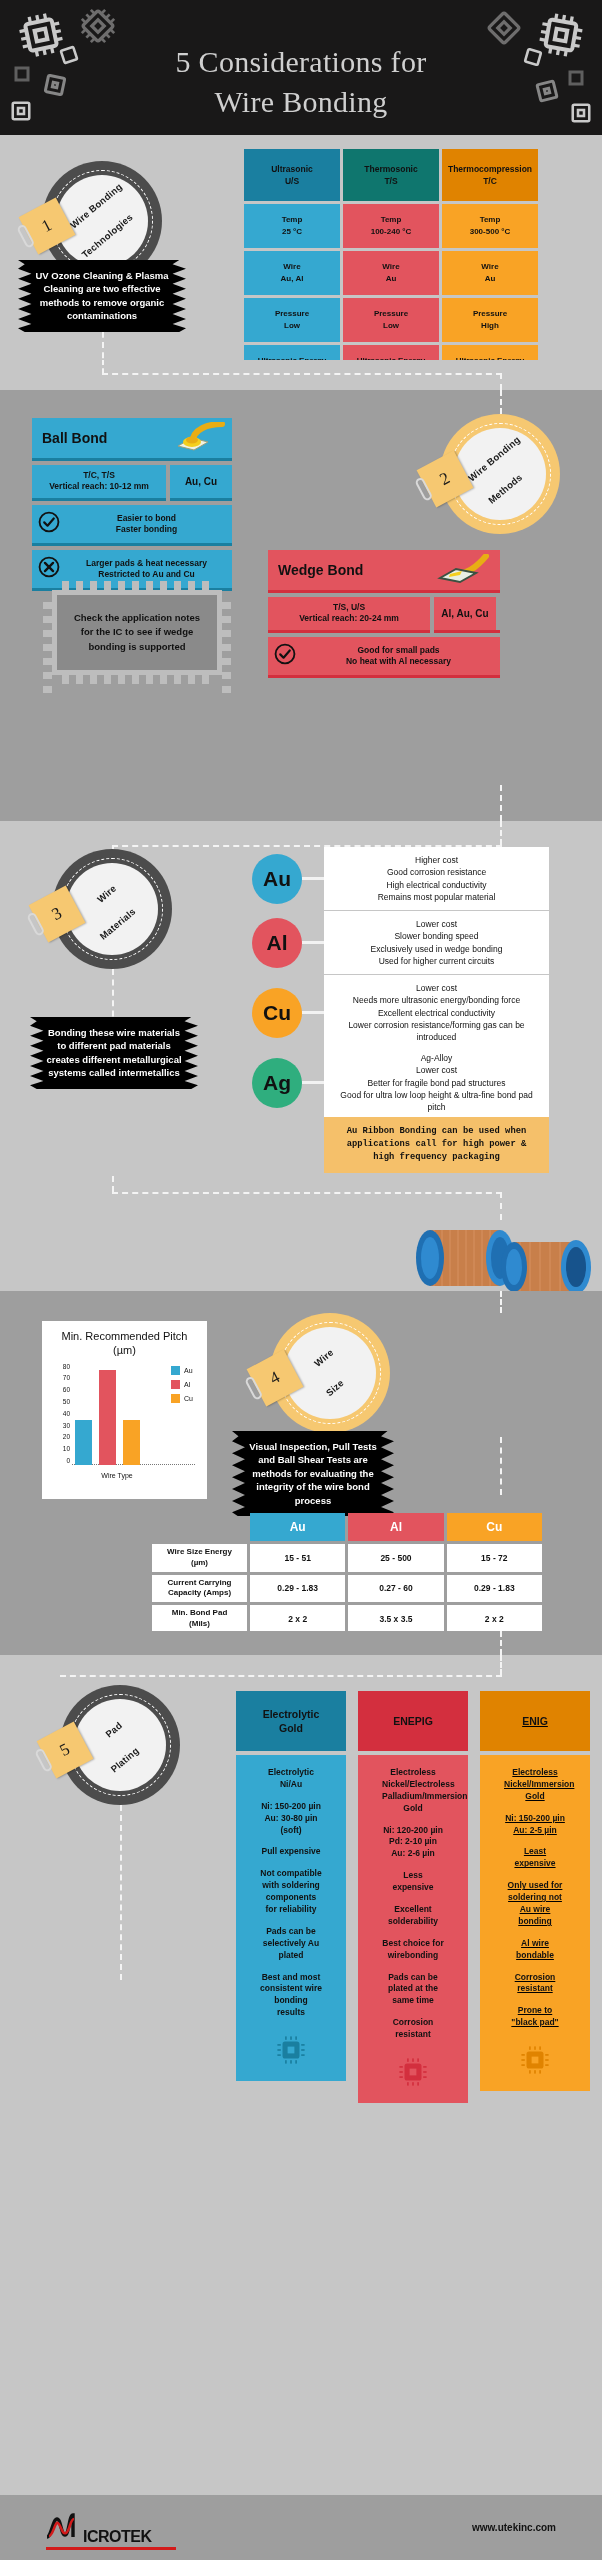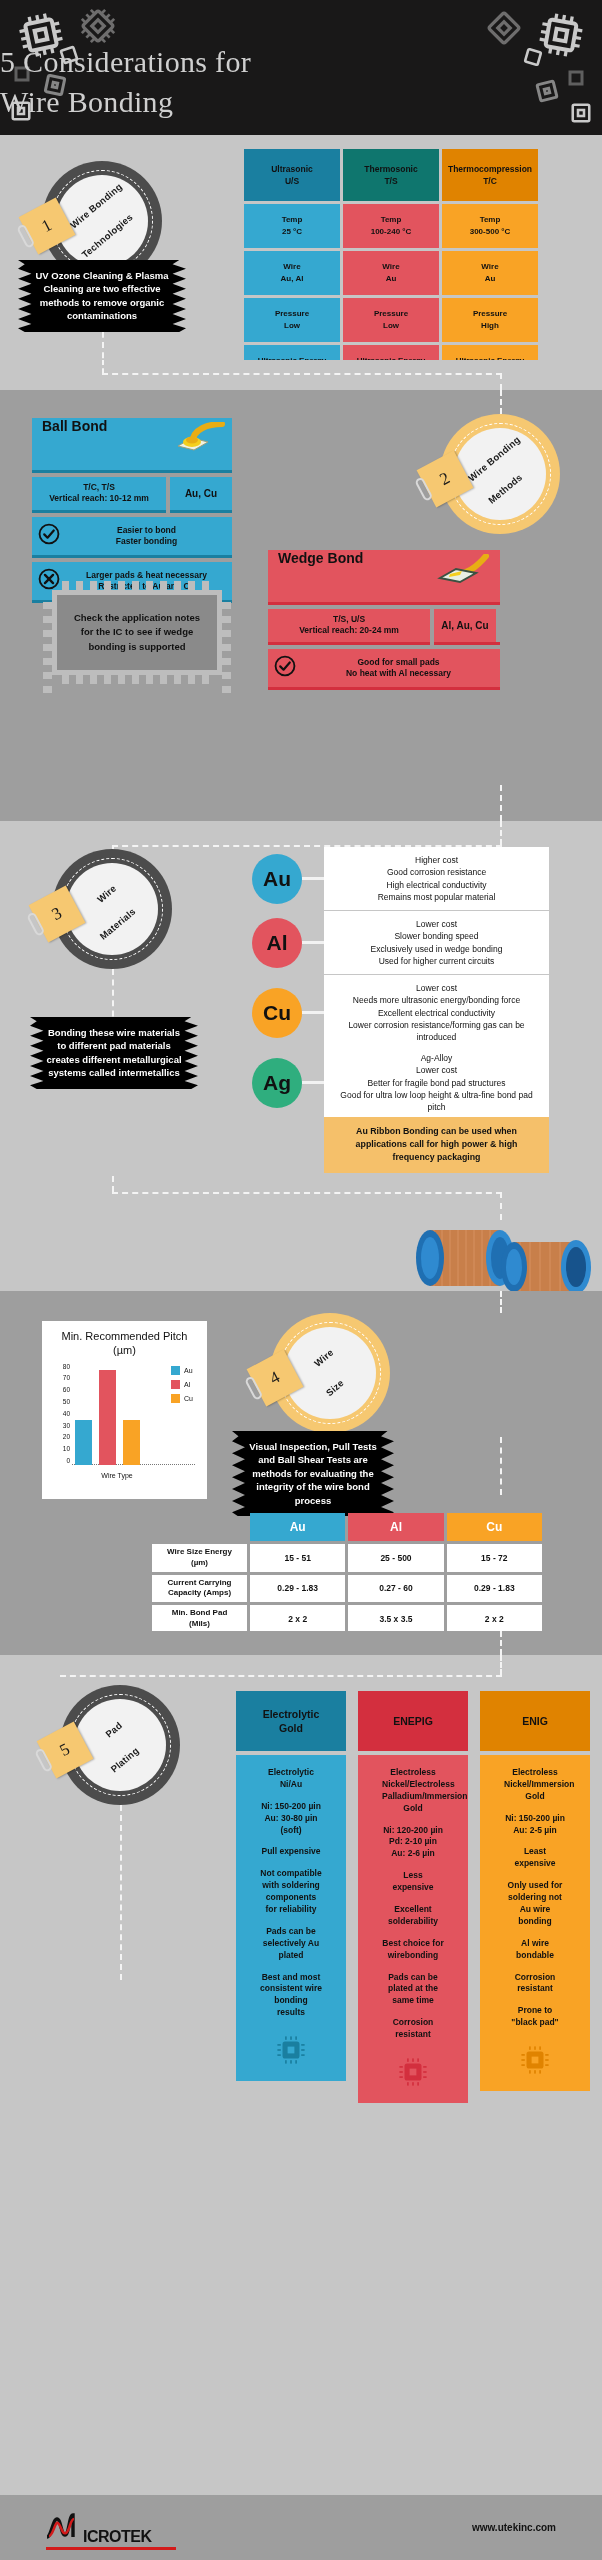--- a/index.html
+++ b/index.html
@@ -14,20 +14,21 @@
   
   .header {
     position: relative;
     height: 135px;
     background: #191818;
     overflow: hidden;
   }
   .header-title {
     position: absolute;
     top: 42px; left: 0; right: 0;
+    text-align: center;
     font-family: "Liberation Serif", serif;
     font-size: 30px;
     line-height: 1.32;
     color: #cfcfcf;
     letter-spacing: .3px;
   }
   .chip-deco { position: absolute; opacity: .85; }
   .chip-deco svg { display: block; }
 
   
@@ -106,21 +107,21 @@
     font-size: 8px; font-weight: bold; color: #111;
     text-align: center; line-height: 1.45; padding: 2px 3px;
   }
   .tbl1 .cell.head { height: 52px; font-size: 8.5px; }
 
   
   .bondcard { position: absolute; width: 200px; }
   .bondcard .row { margin-bottom: 4px; position: relative; }
   .bondcard .bar { height: 3px; }
   .bondcard .title {
-    height: 52px; display: flex; 
+    height: 40px; display: flex; align-items: center;
     padding: 0 10px;
     font-size: 14px; font-weight: bold; color: #111;
     position: relative;
   }
   .bondcard .title .wireicon { position: absolute; right: 6px; top: 4px; }
   .bondcard .specs { display: flex; gap: 4px; }
   .bondcard .spec1 {
     flex: 1; text-align: center; padding: 5px 2px;
     font-size: 8.5px; font-weight: bold; color: #111; line-height: 1.35;
   }
@@ -167,20 +168,21 @@
     line-height: 1.45; width: 225px;
   }
 
   .ribbonbox {
     position: absolute;
     background: #f5c06a;
     padding: 8px 12px;
     font-size: 8.8px; font-weight: bold; color: #111;
     text-align: center; line-height: 1.5;
     width: 225px;
+    font-family: Liberation Mono, monospace;
   }
 
   
   .spool { position: absolute; }
 
   
   .chartbox {
     position: absolute;
     background: #fff;
     width: 165px; height: 178px;
@@ -1023,21 +1025,21 @@
               <rect x="32" y="13" width="4" height="2"></rect>
               <rect x="32" y="19" width="4" height="2"></rect>
               <rect x="32" y="25" width="4" height="2"></rect>
             </g>
             <rect x="16" y="16" width="8" height="8" fill="#e2545e"></rect>
           </svg>
       </div>
     </div>
   </div>
 
-  <div class="platecol" style="left:480px;top:36px;">
+  <div class="platecol" style="left:480px;top:36px;text-decoration:underline;">
     <div class="head" style="background:#e08300;">
       <span>ENIG</span>
     </div>
     <div class="body" style="background:#f9a325;">
       <p>Electroless Nickel/Immersion Gold</p>
       <p style="white-space:pre-line;">Ni: 150-200 µin
 Au: 2-5 µin</p>
       <p>Least expensive</p>
       <p>Only used for soldering not Au wire bonding</p>
       <p>Al wire bondable</p>

